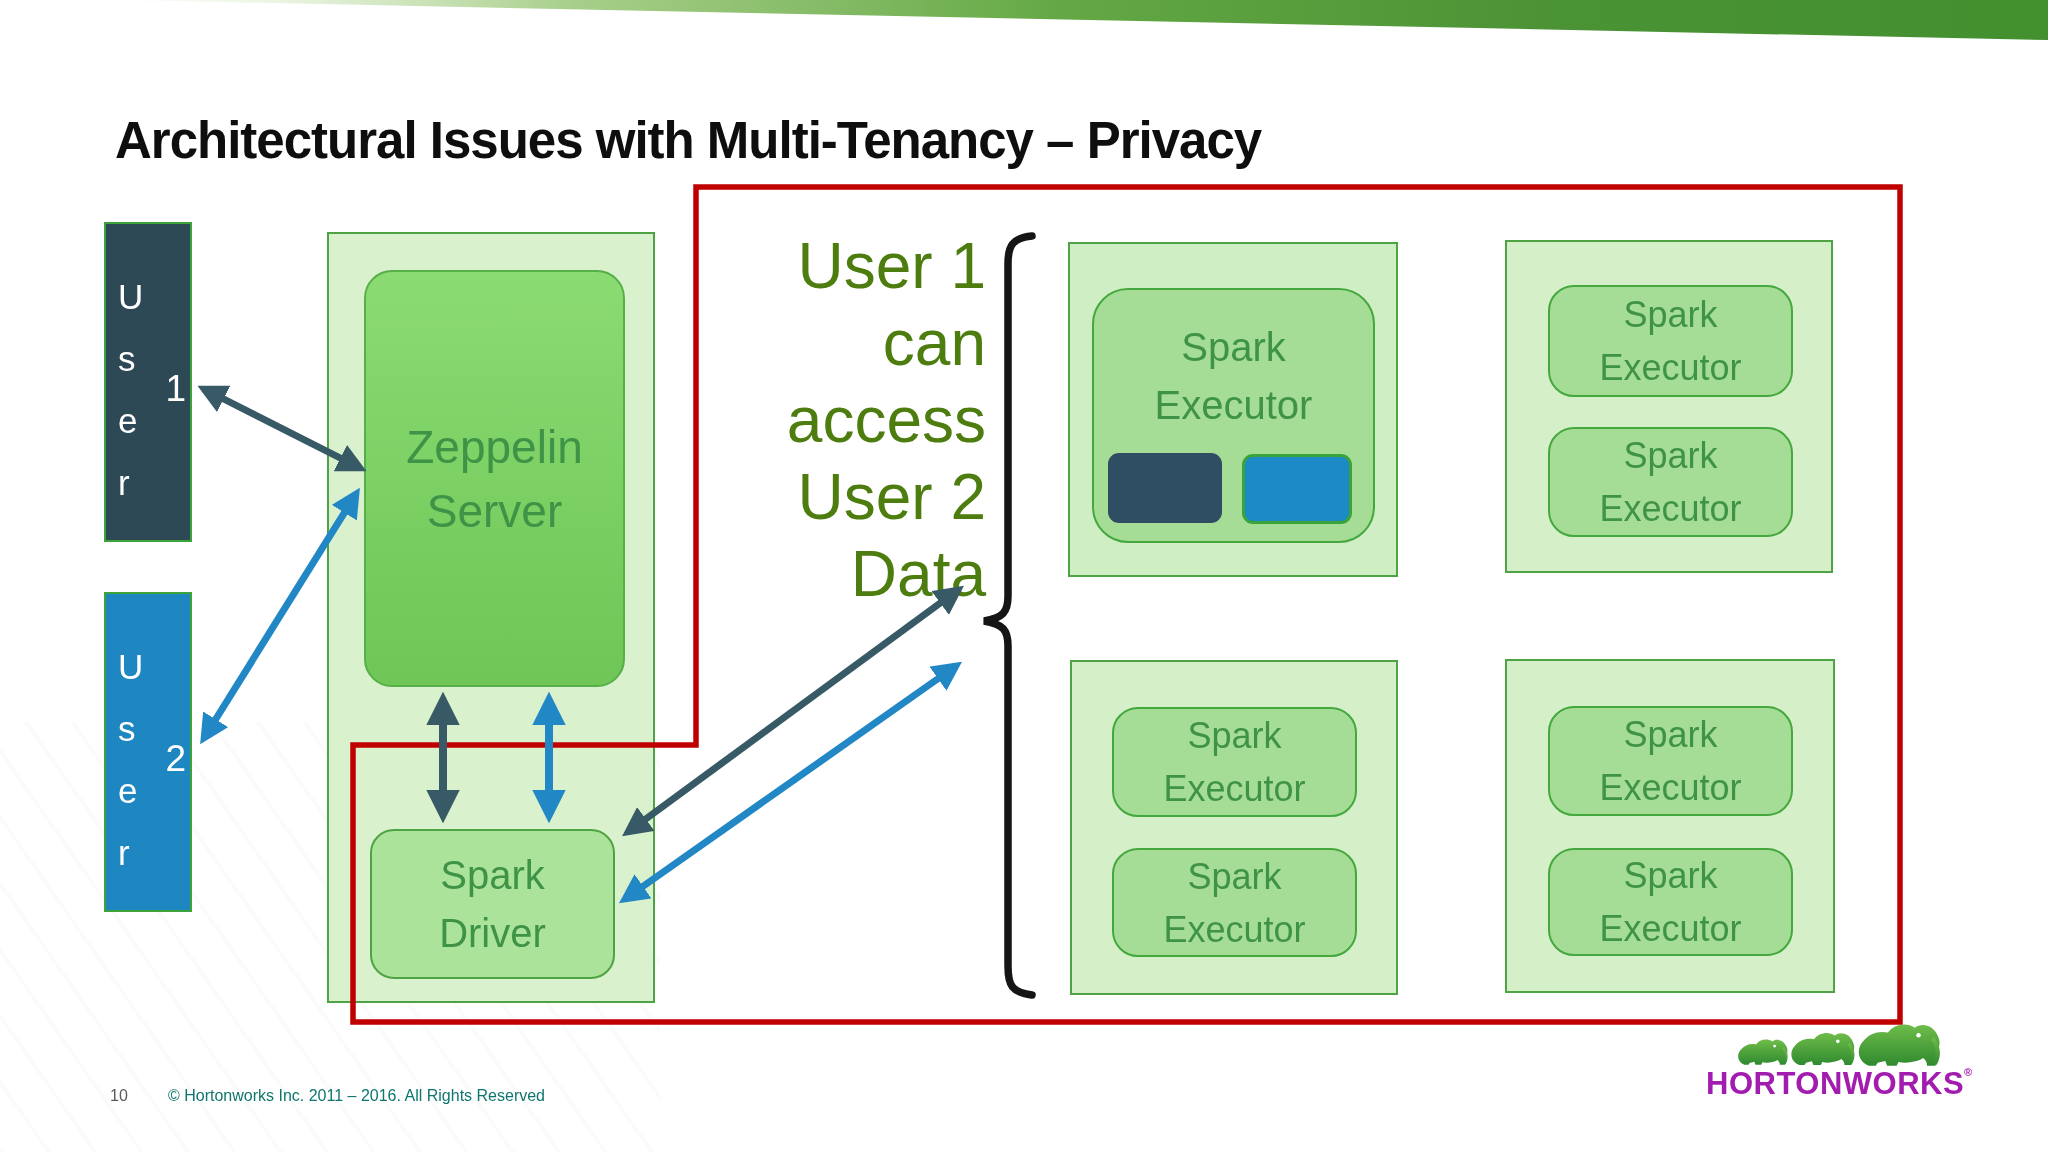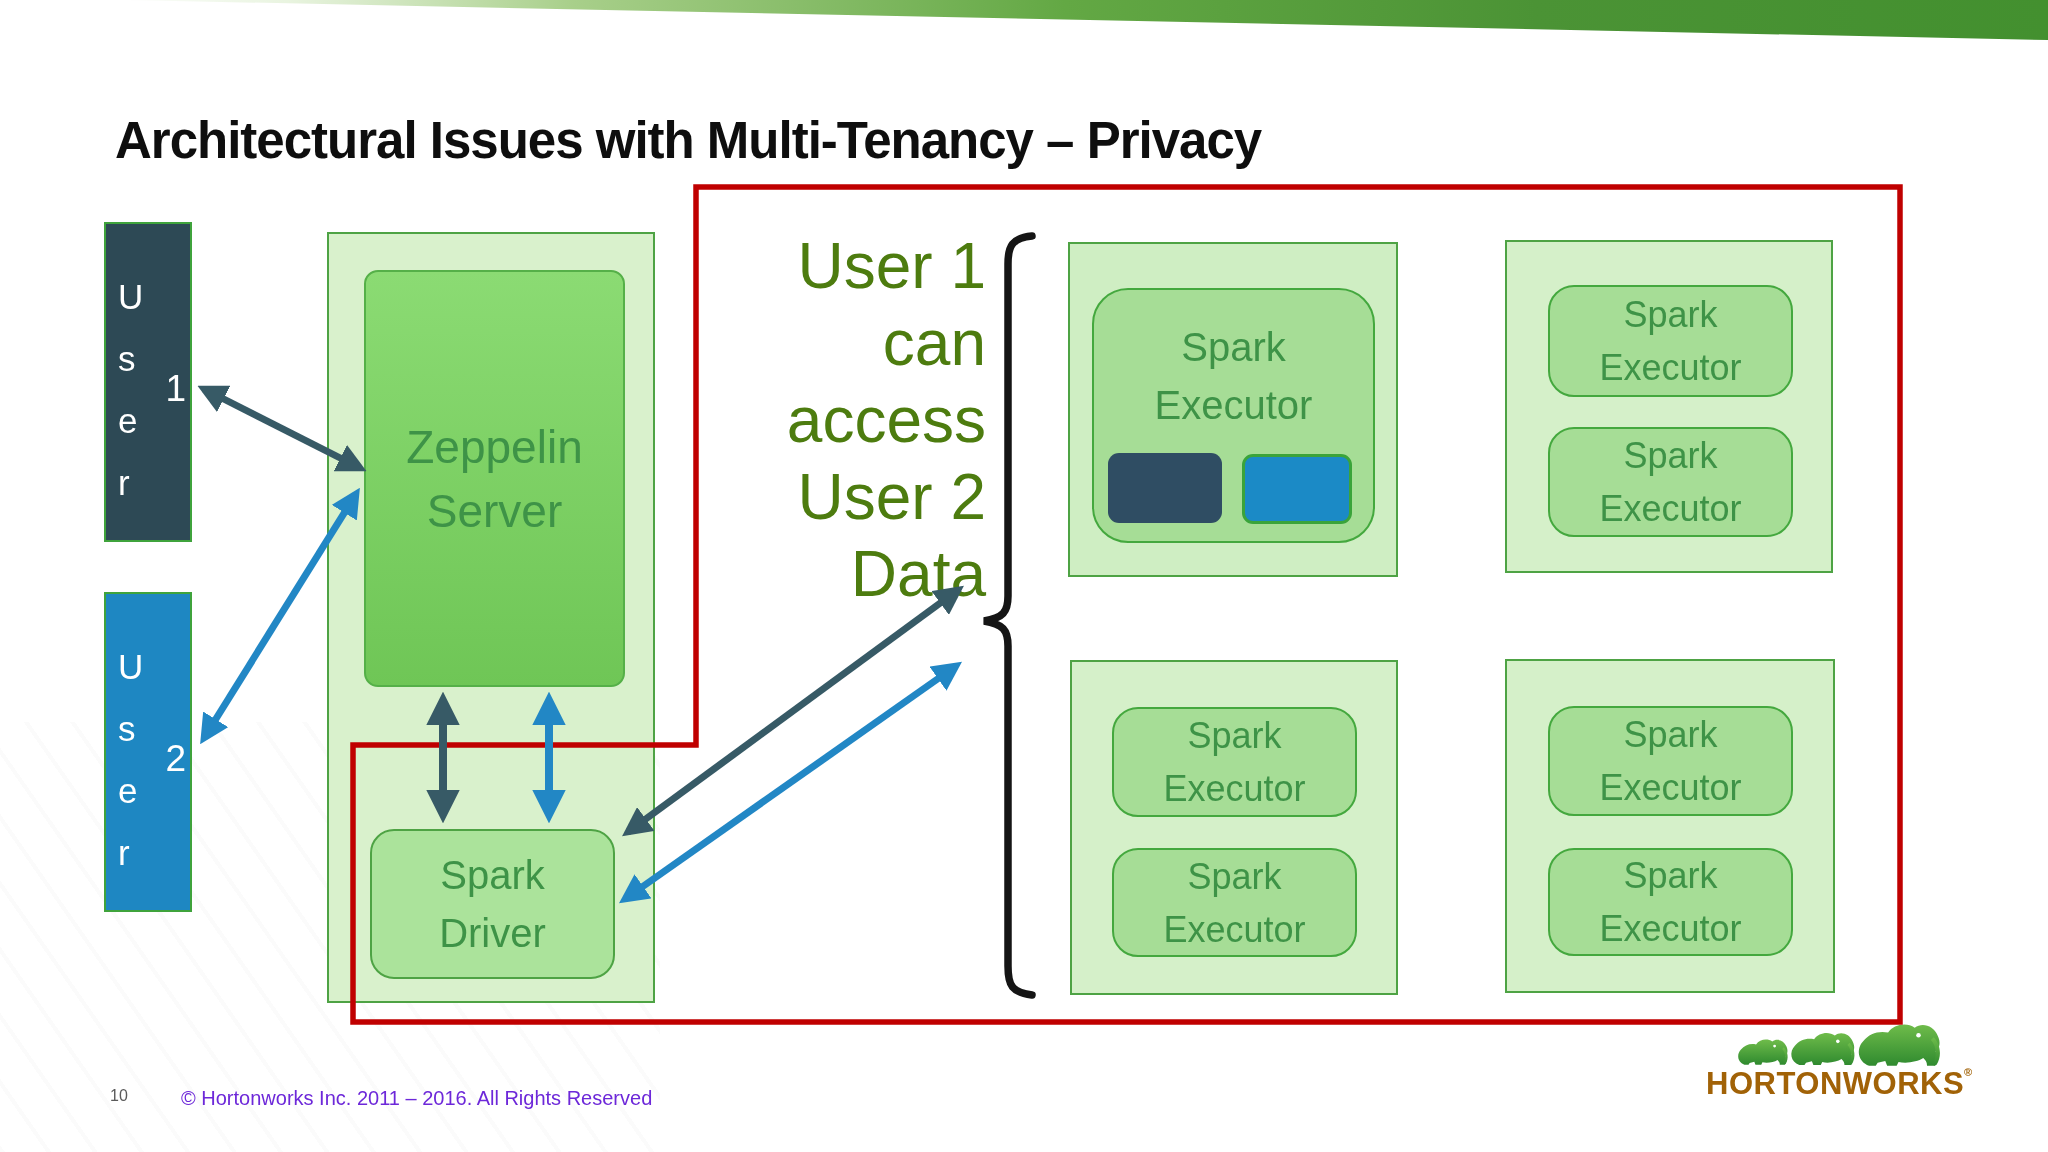--- a/index.html
+++ b/index.html
@@ -36,21 +36,21 @@
   .gcontainer{
     position:absolute;background:#d9f1cc;border:2px solid #4ea344;box-sizing:border-box;
   }
   .zep-group{left:327px;top:232px;width:328px;height:771px;}
   .grp-tl{left:1068px;top:242px;width:330px;height:335px;background:#cfeec3;}
   .grp-tr{left:1505px;top:240px;width:328px;height:333px;background:#d5f0c9;}
   .grp-bl{left:1070px;top:660px;width:328px;height:335px;background:#d5f0c9;}
   .grp-br{left:1505px;top:659px;width:330px;height:334px;background:#d5f0c9;}
   
   .zep-server{
-    position:absolute;left:364px;top:270px;width:261px;height:417px;border-radius:14px;
+    position:absolute;left:364px;top:270px;width:261px;height:417px;border-radius:28px;
     background:linear-gradient(180deg,#8bdb73 0%,#6fc656 100%);border:2px solid #55b048;box-sizing:border-box;
     display:flex;align-items:center;justify-content:center;text-align:center;
     color:#3e9347;font-size:46px;line-height:64px;white-space:pre-line;
   }
   .spark-driver{
     position:absolute;left:370px;top:829px;width:245px;height:150px;border-radius:24px;
     background:#abe39b;border:2px solid #4ea344;box-sizing:border-box;
     display:flex;align-items:center;justify-content:center;text-align:center;
     color:#3e9347;font-size:40px;line-height:58px;white-space:pre-line;
   }
@@ -75,27 +75,27 @@
   .chip{position:absolute;height:70px;border-radius:11px;}
   .chip-dark{left:1108px;top:453px;width:114px;background:#2f4d63;}
   .chip-blue{left:1242px;top:454px;width:110px;background:#1b8ac6;border:3px solid #3aa43a;box-sizing:border-box;}
   
   .annotation{
     position:absolute;left:686px;top:228px;width:300px;
     color:#4d7c0f;font-size:64px;line-height:77px;text-align:right;white-space:pre-line;
   }
   
   .footer-num{position:absolute;left:110px;top:1087px;font-size:16px;color:#5a5a5a;}
-  .footer-copy{position:absolute;left:181px;top:1087px;font-size:20px;color:#6d28d9;}
+  .footer-copy{position:absolute;left:168px;top:1087px;font-size:16px;color:#0f766e;}
   
   .logo{position:absolute;left:1706px;top:1022px;width:266px;height:84px;}
   .logo-elephants{position:absolute;left:28px;top:0;width:216px;height:44px;}
   .logo-text{
     position:absolute;left:0;top:44px;width:266px;
-    font-size:31px;font-weight:800;letter-spacing:0.5px;color:#a16207;white-space:nowrap;
+    font-size:31px;font-weight:800;letter-spacing:0.5px;color:#a21caf;white-space:nowrap;
   }
   .logo-reg{font-size:11px;vertical-align:top;}
   .overlay{position:absolute;left:0;top:0;width:2048px;height:1152px;pointer-events:none;}
 </style>
 </head>
 <body>
 
 <div class="slide">
 
   <div class="banner"></div>

